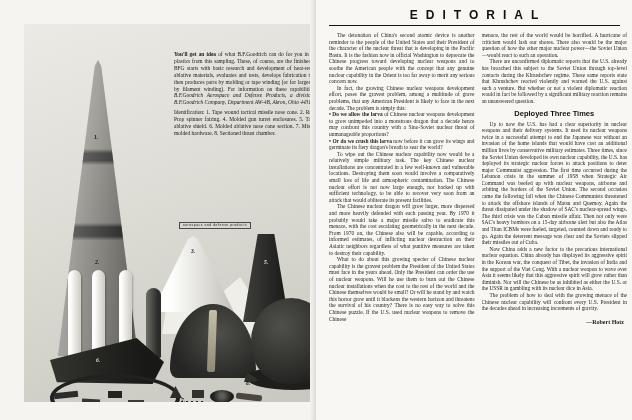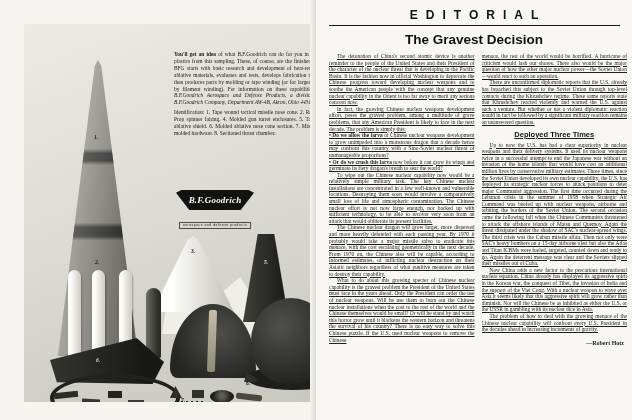--- a/index.html
+++ b/index.html
@@ -72,21 +72,21 @@
     font:3.4px "Liberation Sans",sans-serif;letter-spacing:.5px;color:#23231f;}
   
   #right-page{position:absolute;left:316px;top:0;width:316px;height:420px;background:#f8f7f3;}
   #gutter{position:absolute;left:310px;top:0;width:12px;height:420px;
     background:linear-gradient(90deg,rgba(0,0,0,0) 0%,rgba(0,0,0,.10) 50%,rgba(0,0,0,0) 100%);}
   #ed-header{margin:8px 0 0;text-align:center;font:bold 12px "Liberation Sans",sans-serif;
     letter-spacing:8px;text-indent:8px;color:#111;}
   #ed-rule{border:0;border-top:1.8px solid #161616;margin:3px 12px 0 13px;}
   #ed-title{margin:6px 0 0;text-align:center;font:bold 13.5px "Liberation Sans",sans-serif;color:#101010;}
   #cols{display:flex;gap:7px;margin:6px 5px 0 13px;}
-  .col{flex:1;font-size:5.4px;line-height:6.6px;text-align:justify;color:#1e1e1c;max-height:345px;overflow:hidden;text-decoration:underline;}
+  .col{flex:1;font-size:5.4px;line-height:6.6px;text-align:justify;color:#1e1e1c;max-height:345px;overflow:hidden;}
   .col p{margin:0;text-indent:8px;}
   .col p.bullet{text-indent:0;}
   .col p.bullet b{font-weight:bold;}
   .subhead{text-align:center;font:bold 7.5px "Liberation Sans",sans-serif;margin:4px 0 3px;color:#111;}
   .sig{text-align:right;font-weight:bold;font-size:6px;margin-top:7px !important;text-indent:0 !important;padding-right:3px;}
   #footer{position:absolute;left:330px;right:6px;bottom:13px;display:flex;justify-content:space-between;
     font:5px "Liberation Sans",sans-serif;letter-spacing:.4px;color:#33332f;}
 </style>
 </head>
 <body>
@@ -126,35 +126,31 @@
       <span class="num-label" id="nl-5">5.</span>
       <span class="num-label" id="nl-6">6.</span>
       <span class="num-label" id="nl-7">7.</span>
       <span class="num-label" id="nl-8">8.</span>
 
       <div id="ad-copy">
         <p><b>You'll get an idea</b><span> of what B.F.Goodrich can do for you in reinforced plastics from this sampling. These, of course, are the finished products. BFG starts with basic research and development of heat-resistant and ablative materials, evaluates and tests, develops fabrication techniques, then produces parts by molding or tape winding (or for larger structures by filament winding). For information on these capabilities contact </span><i>B.F.Goodrich Aerospace and Defense Products, a division of The B.F.Goodrich Company, Department AW-4B, Akron, Ohio 44318.</i></p>
         <p class="ident">Identification: 1. Tape wound tactical missile nose cone. 2. Radomes. 3. Prop spinner fairing. 4. Molded gun turret enclosures. 5. Tape wound ablative shield. 6. Molded ablative nose cone section. 7. Miscellaneous molded hardware. 8. Sectioned thrust chamber.</p>
       </div>
 
-      <div id="bfg-logo">
-        <span>B.F.Goodrich</span>
-      </div>
       <div id="bfg-sub">
         <span>aerospace and defense products</span>
       </div>
     </div>
   </div>
 
   <div id="gutter"></div>
 
   <div id="right-page">
     <div id="ed-header">EDITORIAL</div>
     <hr id="ed-rule">
-    <div id="ed-title">The Gravest Decision</div>
 
     <div id="cols">
       <div class="col">
         <p>The detonation of China's second atomic device is another reminder to the people of the United States and their President of the character of the nuclear threat that is developing in the Pacific Basin. It is the fashion now in official Washington to deprecate the Chinese progress toward developing nuclear weapons and to soothe the American people with the concept that any genuine nuclear capability in the Orient is too far away to merit any serious concern now.</p>
         <p>In fact, the growing Chinese nuclear weapons development effort, poses the gravest problem, among a multitude of grave problems, that any American President is likely to face in the next decade. The problem is simply this:</p>
         <p class="bullet"><b>• Do we allow the larva</b><span> of Chinese nuclear weapons development to grow unimpeded into a monstrous dragon that a decade hence may confront this country with a Sino-Soviet nuclear threat of unmanageable proportions?</span></p>
         <p class="bullet"><b>• Or do we crush this larva</b><span> now before it can grow its wings and germinate its fiery dragon's breath to sear the world?</span></p>
         <p>To wipe out the Chinese nuclear capability now would be a relatively simple military task. The key Chinese nuclear installations are concentrated in a few well-known and vulnerable locations. Destroying them soon would involve a comparatively small loss of life and atmospheric contamination. The Chinese nuclear effort is not now large enough, nor backed up with sufficient technology, to be able to recover very soon from an attack that would obliterate its present facilities.</p>
         <p>The Chinese nuclear dragon will grow larger, more dispersed and more heavily defended with each passing year. By 1970 it probably would take a major missile salvo to eradicate this menace, with the cost escalating geometrically in the next decade. From 1970 on, the Chinese also will be capable, according to informed estimates, of inflicting nuclear destruction on their Asiatic neighbors regardless of what punitive measures are taken to destroy their capability.</p>
         <p>What to do about this growing specter of Chinese nuclear capability is the gravest problem the President of the United States must face in the years ahead. Only the President can order the use of nuclear weapons. Will he use them to burn out the Chinese nuclear installations when the cost to the rest of the world and the Chinese themselves would be small? Or will he stand by and watch this horror grow until it blackens the western horizon and threatens the survival of his country? There is no easy way to solve this Chinese puzzle. If the U.S. used nuclear weapons to remove the Chinese</p>

